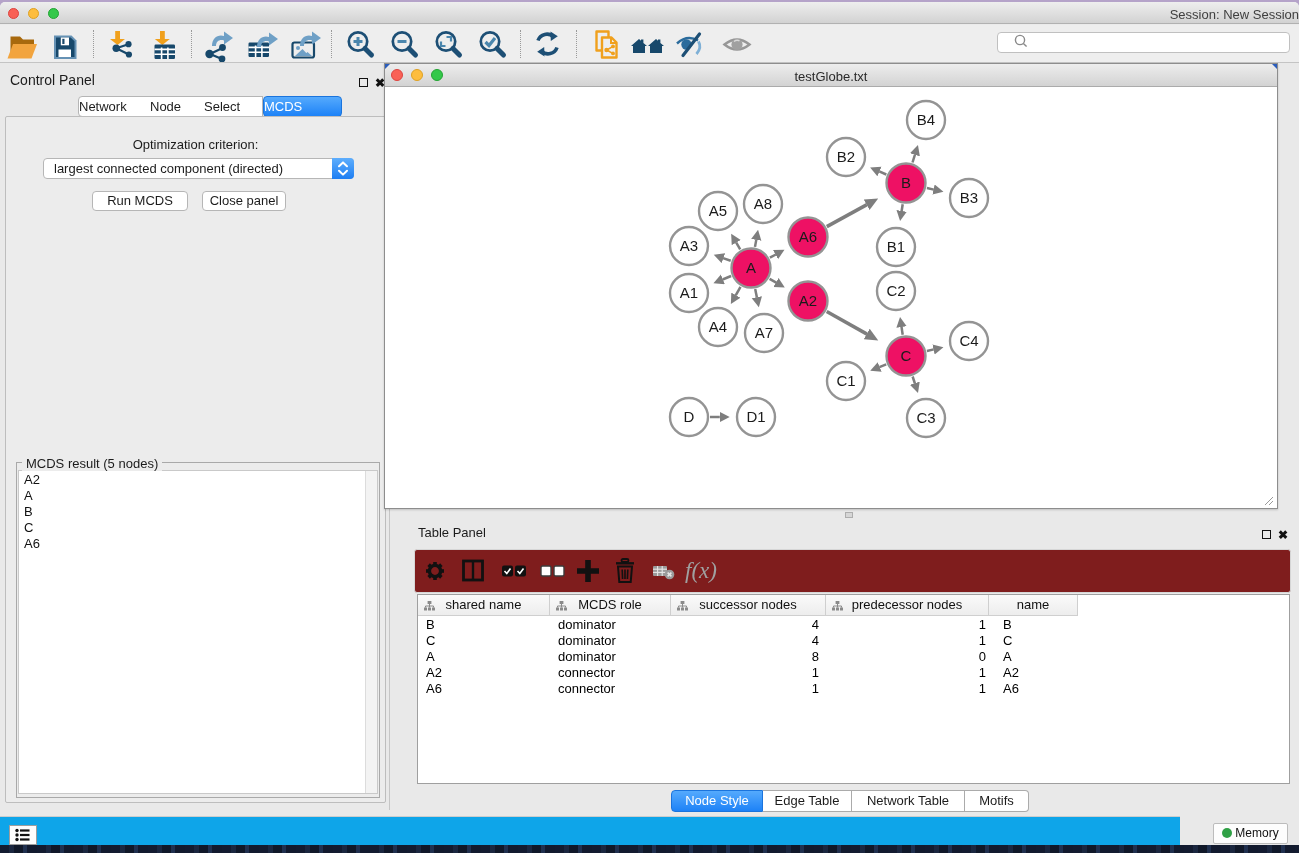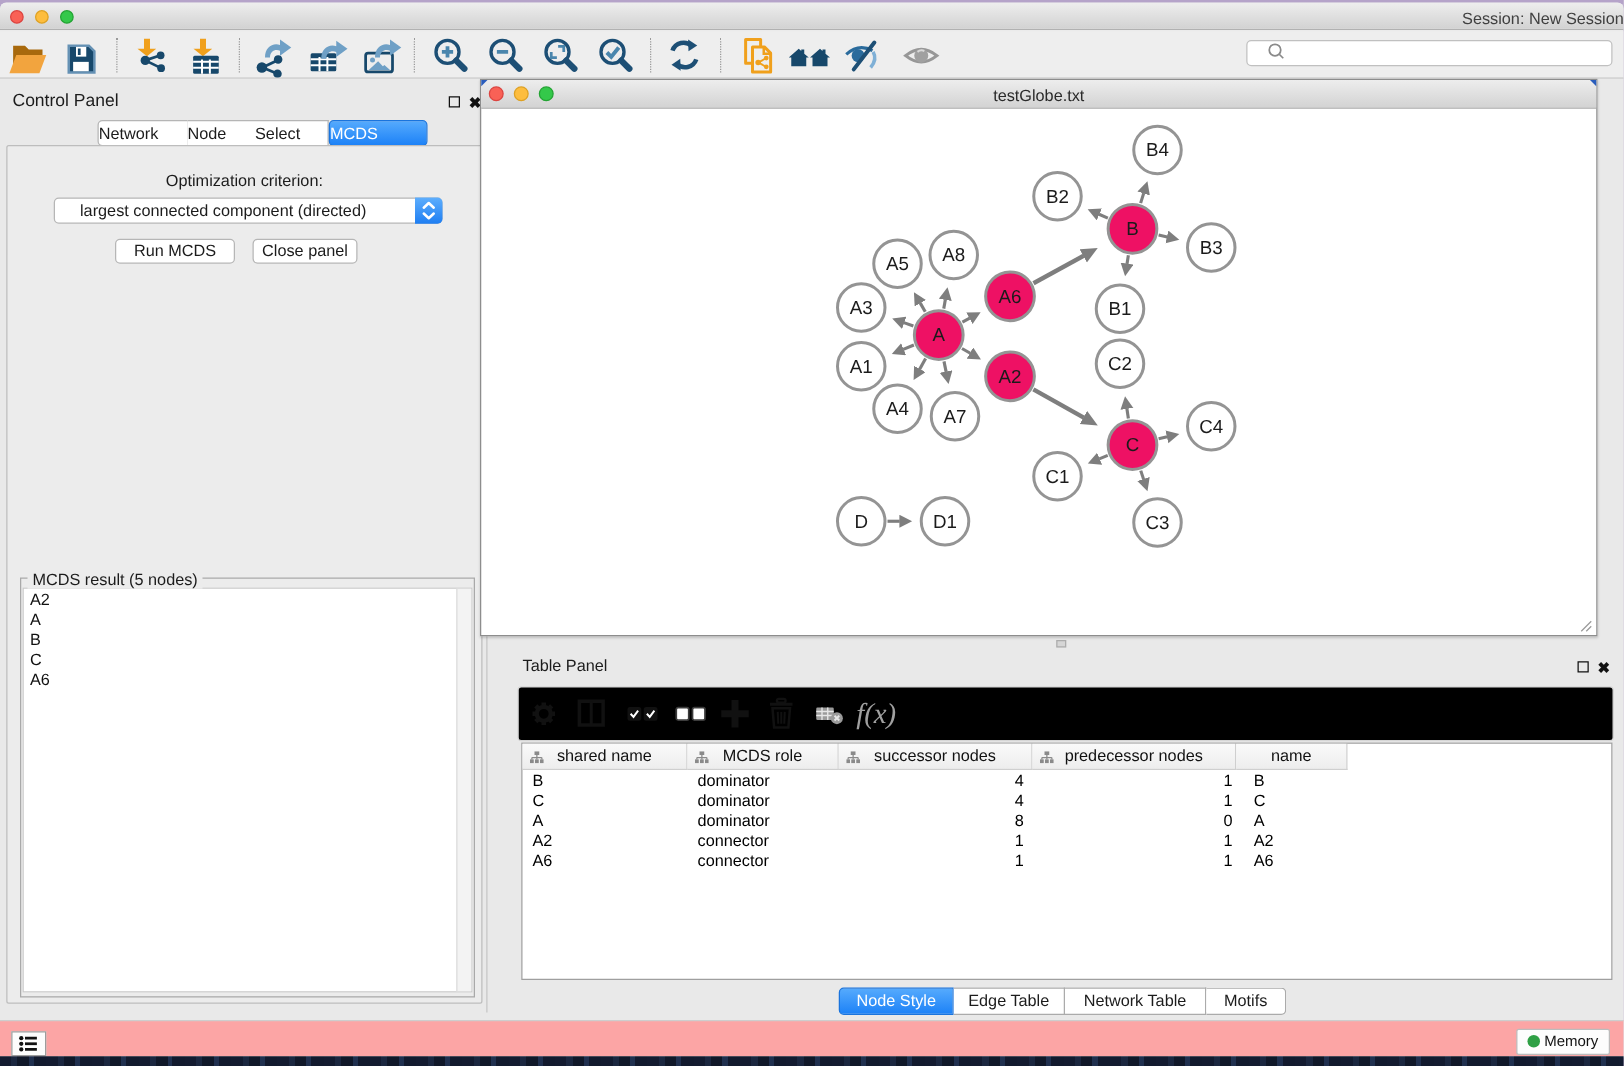--- a/index.html
+++ b/index.html
@@ -28,54 +28,54 @@
 .wsq{width:9px;height:9px;border:1.5px solid #111;display:inline-block}
 .wx{font-size:12px;color:#111;font-weight:bold;margin-left:7px}
 #cptabs{position:absolute;left:78px;top:33px;height:21px;font-size:13px}
 .cptab{position:absolute;top:0;height:21px;background:#fff;border:1px solid #b5b5b5;color:#1c1c1c;text-align:left;line-height:19px}
 #tabNetwork{left:0;width:73px;border-radius:4px 0 0 4px}
 #tabStyle{left:72px;width:55px;border-left:none}
 #tabSelect{left:126px;width:59px;border-left:none}
 #tabMCDS{left:185px;width:79px;background:linear-gradient(#55aafd,#1d82f7);border:1px solid #1a74dd;color:#fff;border-radius:4px}
 #cpbody{position:absolute;left:5px;top:53px;width:381px;height:687px;background:#ececec;border:1px solid #bdbdbd;border-radius:2px}
 #optlabel{position:absolute;left:0;top:20px;width:100%;text-align:center;font-size:13px;color:#1c1c1c}
-#dropdown{position:absolute;left:37px;top:41px;width:311px;height:21px;background:#fff;border:1px solid #b6b6b6;border-radius:4px;font-size:13px;line-height:19px;padding-left:20px;color:#1c1c1c}
+#dropdown{position:absolute;left:37px;top:41px;width:311px;height:21px;background:#fff;border:1px solid #b6b6b6;border-radius:4px;font-size:13px;line-height:19px;padding-left:10px;color:#1c1c1c}
 #ddbtn{position:absolute;right:-1px;top:-1px;width:22px;height:21px;background:linear-gradient(#5eaefd,#1e7ef2);border-radius:0 4px 4px 0}
 .btn{position:absolute;height:20px;background:#fff;border:1px solid #b6b6b6;border-radius:4px;font-size:13px;text-align:center;line-height:18px;color:#1c1c1c}
 #btnrun{left:86px;top:74px;width:96px}
 #btnclose{left:196px;top:74px;width:84px}
 #fieldset{position:absolute;left:10px;top:345px;width:364px;height:336px;border:1px solid #a9a9a9}
 #fslegend{position:absolute;left:5px;top:-7px;background:#ececec;padding:0 4px;font-size:13px;color:#1c1c1c;z-index:3}
 #mcdslist{position:absolute;left:1px;top:7px;width:360px;height:324px;background:#fff;border:1px solid #c9c9c9;font-size:13px;line-height:16px;padding:1px 0 0 5px;color:#111}
 #mcdssb{position:absolute;right:0px;top:0px;width:12px;height:322px;background:#f3f3f3;border-left:1px solid #dcdcdc}
 
 #netwin{position:absolute;left:384px;top:0;width:894px;height:446px;background:#fff;border:1px solid #8d8d8d;box-shadow:0 1px 2px rgba(0,0,0,.18)}
 #nwtitle{position:absolute;left:0;top:0;width:100%;height:23px;background:linear-gradient(#ededed,#d3d3d3);border-bottom:1px solid #ababab}
 #nwtitle .tl{width:12px;height:12px;top:5px}
 #nwname{position:absolute;top:5px;width:100%;text-align:center;font-size:13px;color:#2a2a2a}
 #graph{position:absolute;left:0;top:23px}
 
 #tpanel{position:absolute;left:405px;top:452px;width:894px;height:295px}
 #tphead{position:absolute;left:13px;top:10px;font-size:13px;color:#1c1c1c}
-#tptoolbar{position:absolute;left:9px;top:34px;width:877px;height:44px;background:#000000;border:1px solid #d6d6d6;border-radius:3px}
+#tptoolbar{position:absolute;left:9px;top:34px;width:877px;height:44px;background:#7f1d1d;border:1px solid #d6d6d6;border-radius:3px}
 #ttable{position:absolute;left:12px;top:79px;width:873px;height:190px;background:#fff;border:1px solid #9f9f9f;font-size:13px}
 .thdr{position:absolute;top:0;height:21px;background:linear-gradient(#fafafa,#ededed);border-right:1px solid #cfcfcf;border-bottom:1px solid #cfcfcf;text-align:center;line-height:20px;color:#111}
 .trow{position:absolute;left:0;width:660px;height:16px}
 .tc{position:absolute;top:0;height:16px;line-height:16px}
 .tr{text-align:right}
 .hicon{position:absolute;left:6px;top:6px}
 
 #btabs{position:absolute;left:266px;top:275px;height:22px;font-size:13px}
 .btab{position:absolute;top:0;height:22px;background:#fff;border:1px solid #ababab;text-align:center;line-height:20px;color:#1c1c1c}
 #btabNode{left:0;width:92px;background:linear-gradient(#55aafd,#1d82f7);border-color:#1a74dd;color:#fff;border-radius:4px 0 0 4px}
 #btabEdge{left:92px;width:89px;border-left:none}
 #btabNet{left:181px;width:113px;border-left:none}
 #btabMotif{left:294px;width:64px;border-left:none;border-radius:0 4px 4px 0}
 
-#statusbar{position:absolute;left:0;top:753px;width:1299px;height:29px;background:#fca5a5;border-top:1px solid #cdcdcd}
+#statusbar{position:absolute;left:0;top:753px;width:1180px;height:29px;background:#0ea5e9;border-top:1px solid #cdcdcd}
 #listbtn{position:absolute;left:9px;top:8px;width:28px;height:20px;background:#fdfdfd;border:1px solid #9d9d9d}
 #membtn{position:absolute;left:1213px;top:6px;width:75px;height:21px;background:#fdfdfd;border:1px solid #bcbcbc;border-radius:2px;font-size:12px;line-height:19px;text-align:center;color:#111}
 #memdot{display:inline-block;width:10px;height:10px;border-radius:50%;background:#2fa045;margin-right:3px;vertical-align:-1px}
 .splitdot{position:absolute;background:#d6d6d6;border:1px solid #adadad}
 </style></head>
 <body>
 <div id="app">
   <div id="titlebar">
     <div class="tl tlr" style="left:8px"></div>
     <div class="tl tly" style="left:28px"></div>

